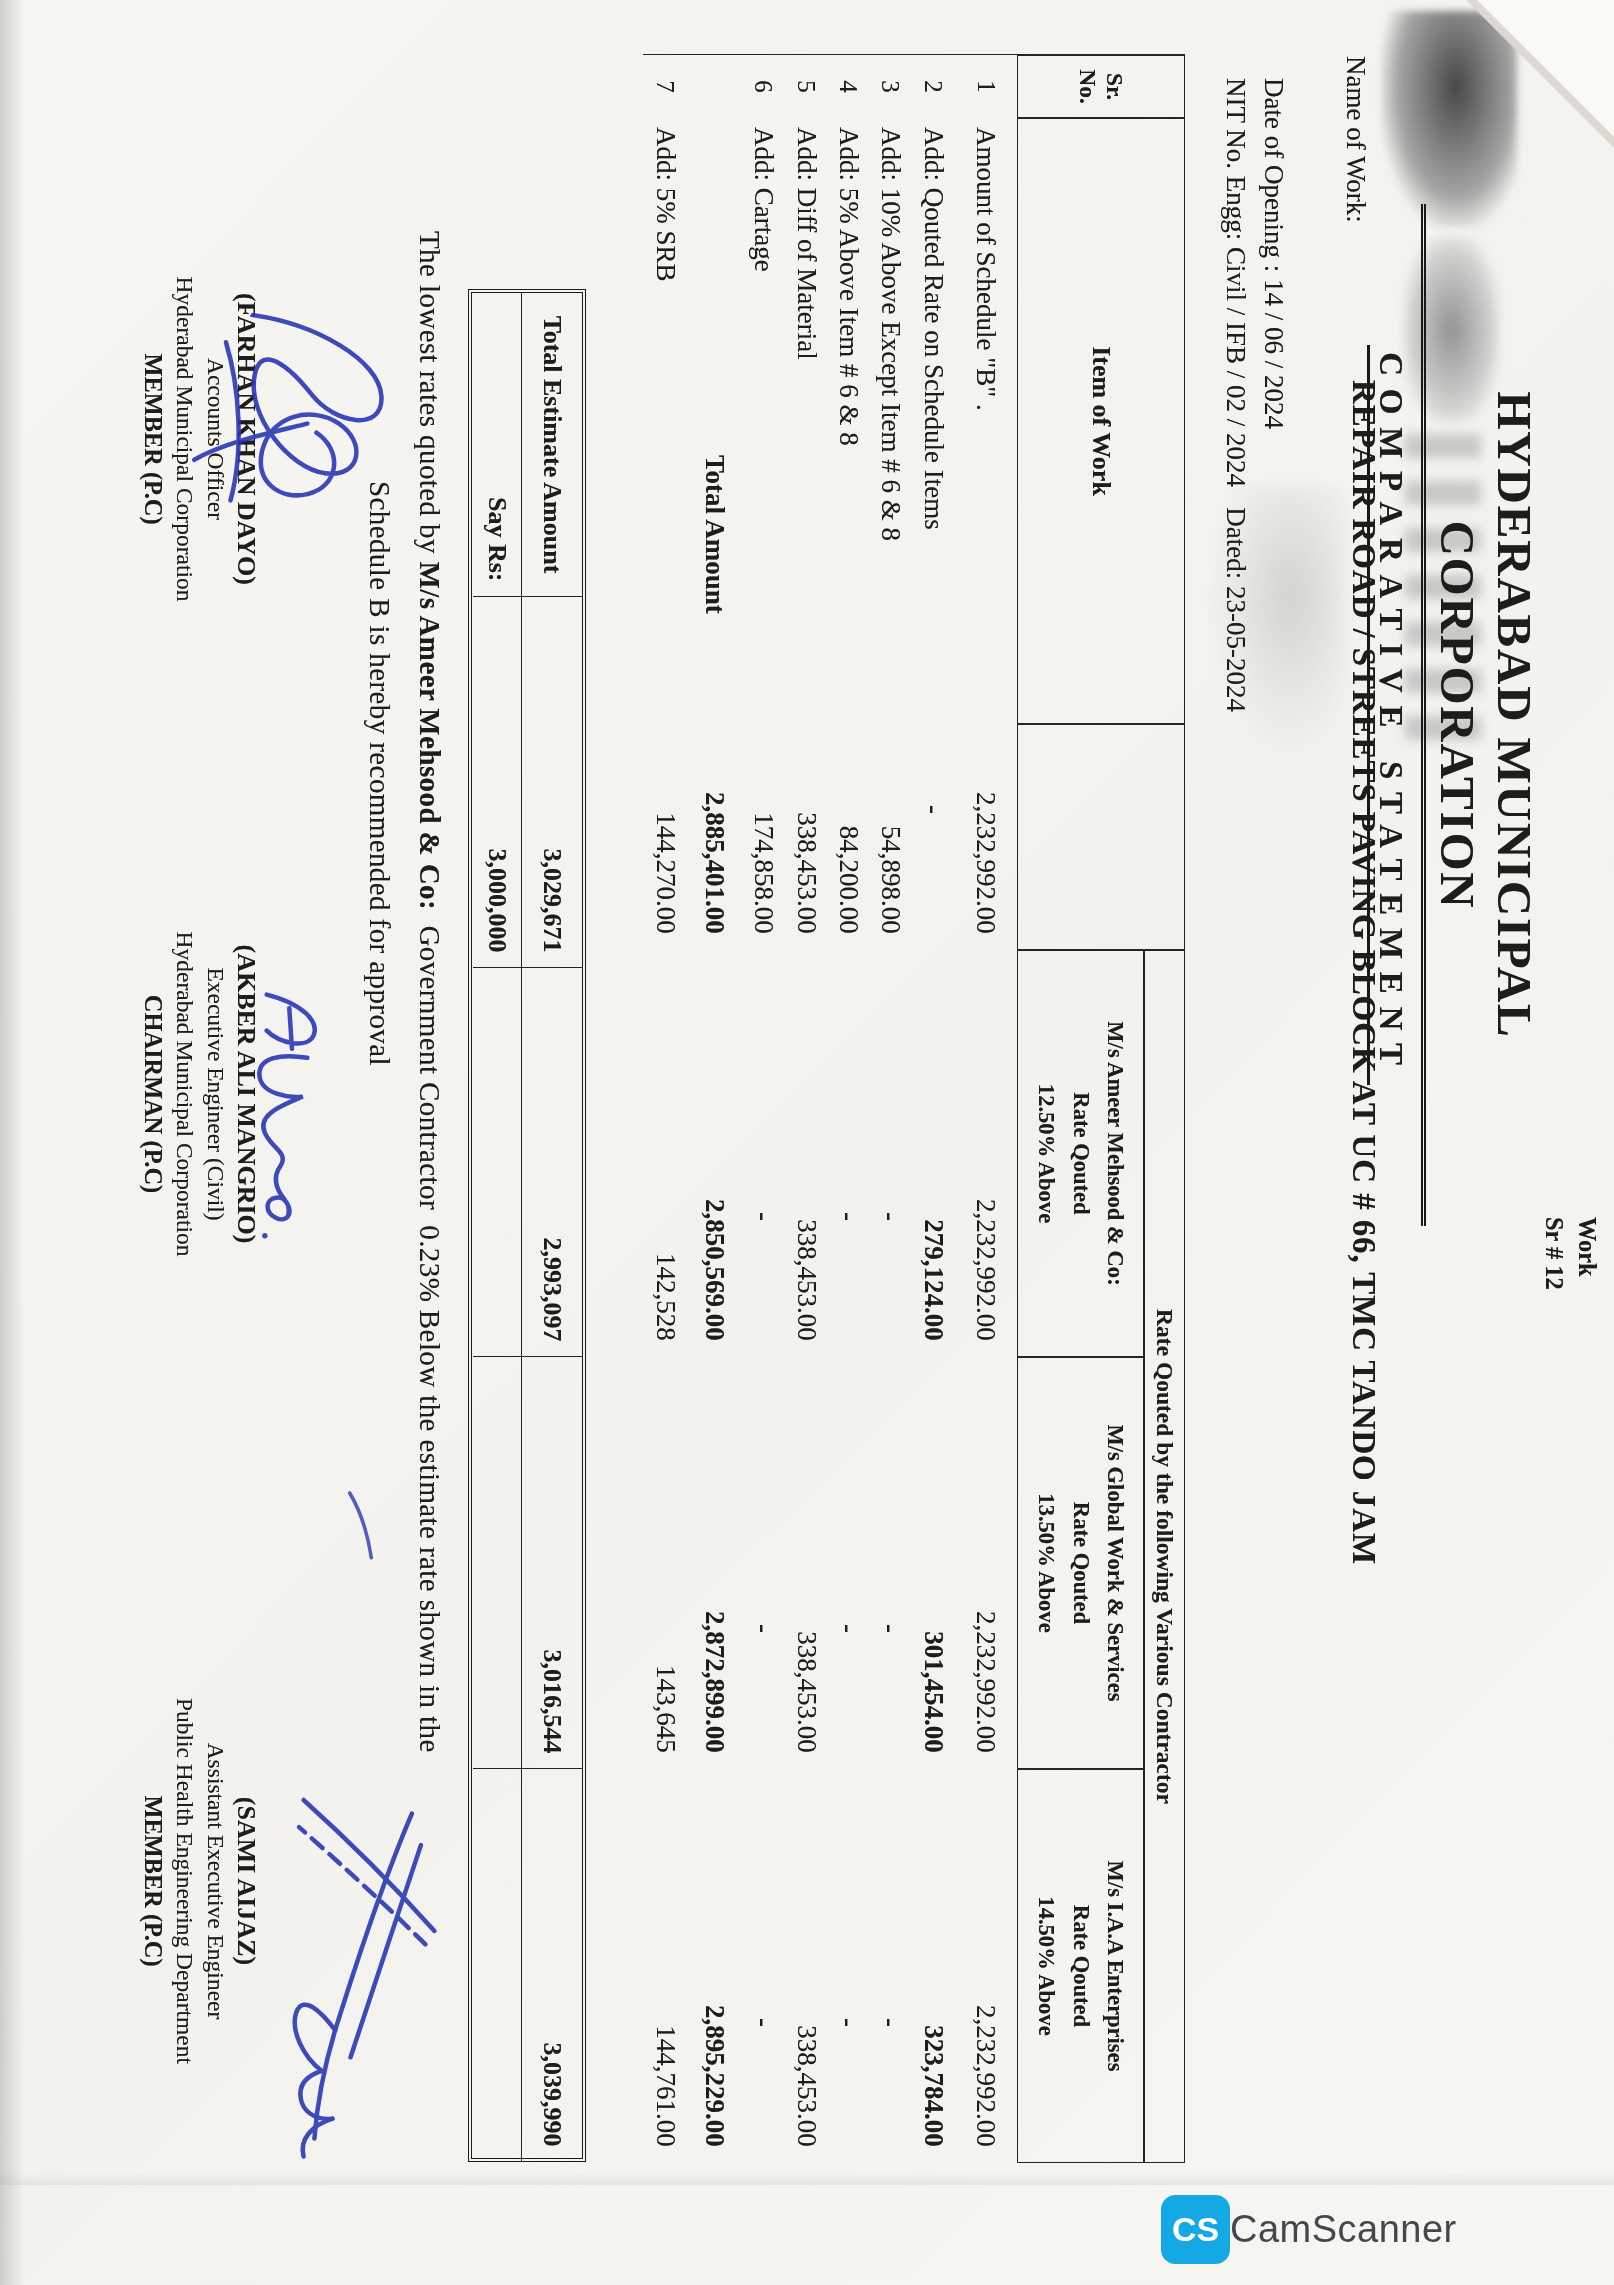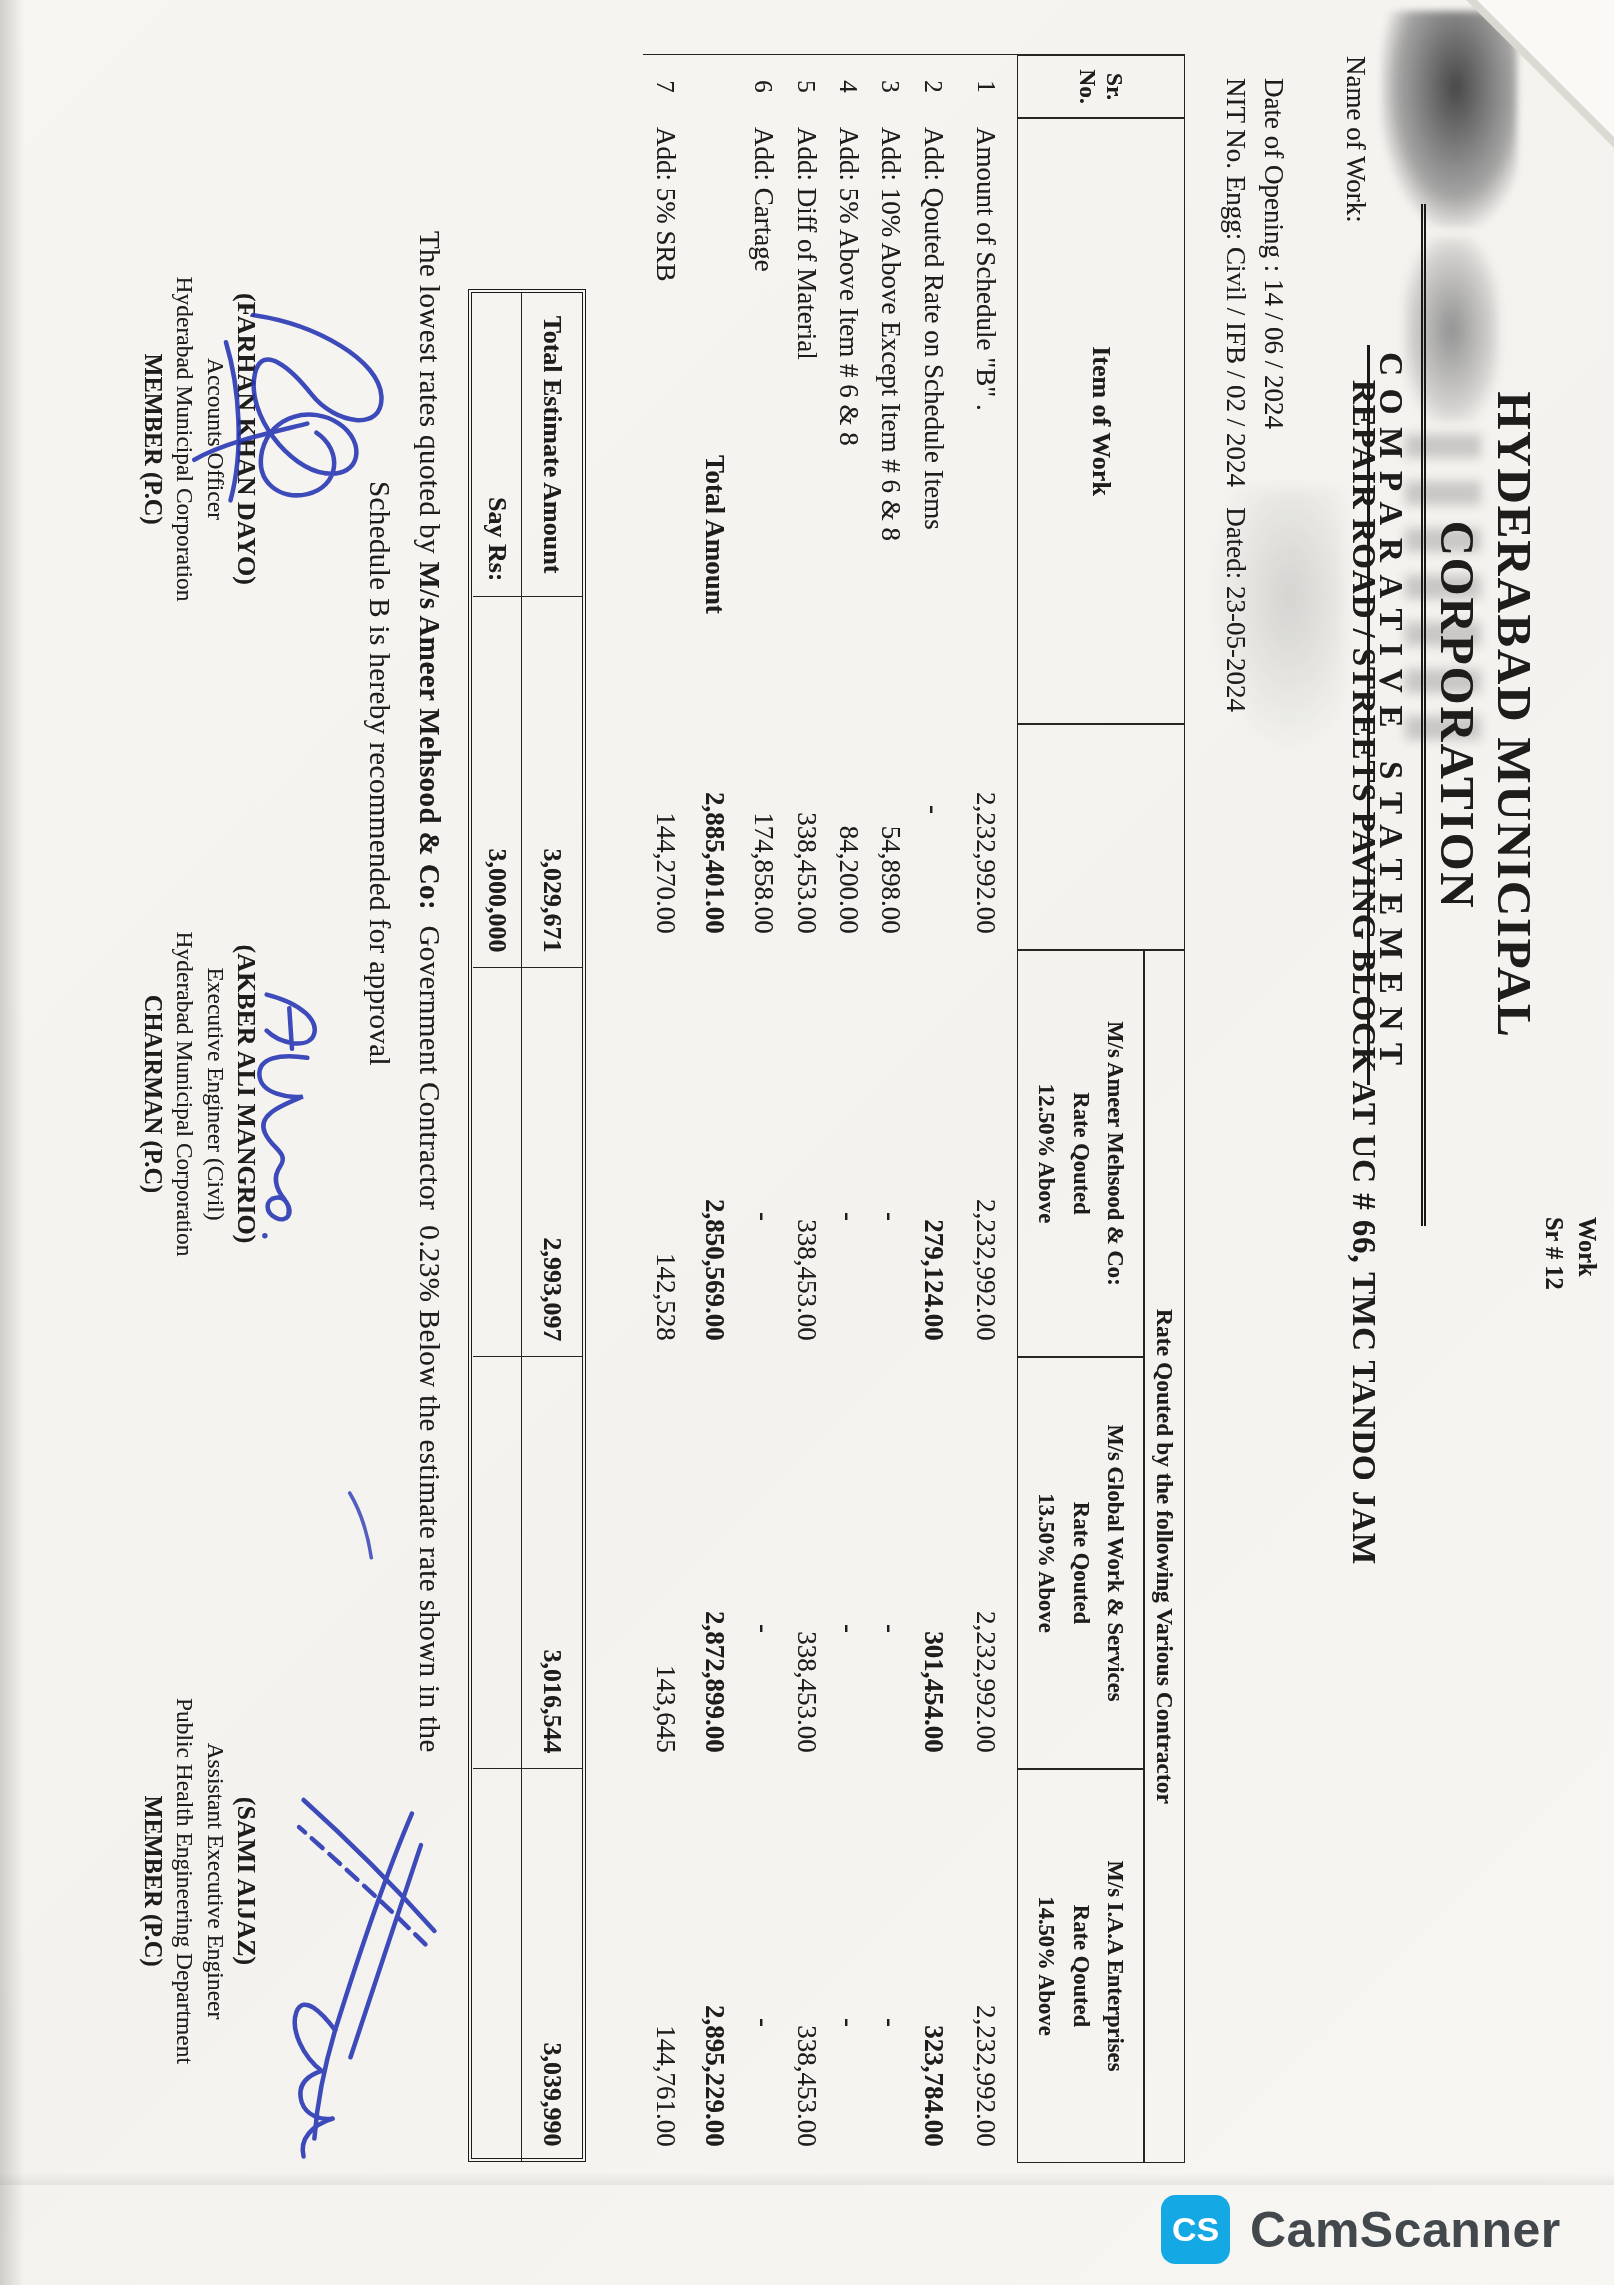--- a/index.html
+++ b/index.html
@@ -74,25 +74,25 @@
   .ink{position:absolute;pointer-events:none;}
   
   .fold-a{position:absolute;right:0;top:0;width:0;height:0;
           border-top:149px solid #dcd9d2;border-left:149px solid transparent;}
   .fold-b{position:absolute;right:0;top:0;width:0;height:0;
           border-top:138px solid #faf9f6;border-left:138px solid transparent;}
   .edge-left{position:absolute;left:0;top:0;width:23.5px;height:100%;
           background:linear-gradient(to right,rgba(110,108,102,.28),transparent);}
   .edge-bottom{position:absolute;left:0;bottom:100px;width:100%;height:12.7px;
           background:linear-gradient(to bottom,transparent,rgba(120,118,112,.12));}
-  .cam{position:absolute;left:1161px;top:2195px;display:flex;align-items:center;gap:20px;
+  .cam{position:absolute;left:1161px;top:2195px;display:flex;align-items:center;
        font-family:"Liberation Sans",sans-serif;}
   .cam-badge{width:69px;height:69px;border-radius:14.5px;background:#14a9e4;color:#ffffff;
        display:flex;align-items:center;justify-content:center;font-size:34px;font-weight:bold;}
-  .cam-name{font-size:50px;font-weight:bold;color:#43484d;letter-spacing:0.5px;text-align:center;}
+  .cam-name{font-size:38px;font-weight:normal;color:#43484d;letter-spacing:0.5px;text-align:center;}
 </style>
 </head>
 <body>
 
 <div class="canvas">
 
   <div class="page">
 
     <div class="blob b1"></div>
     <div class="blob b2"></div>

